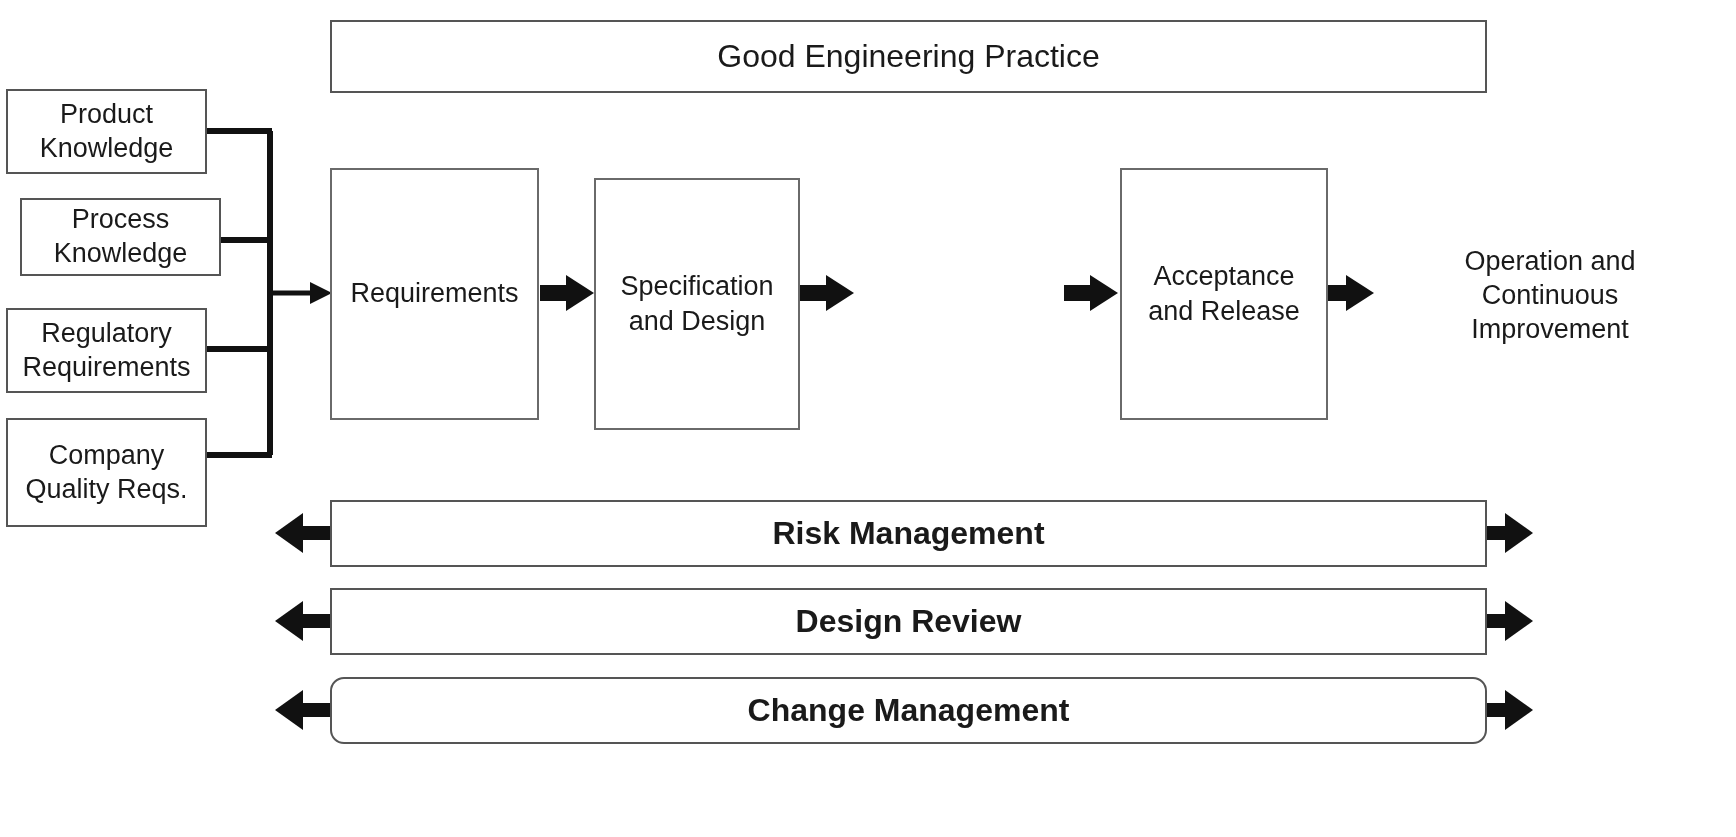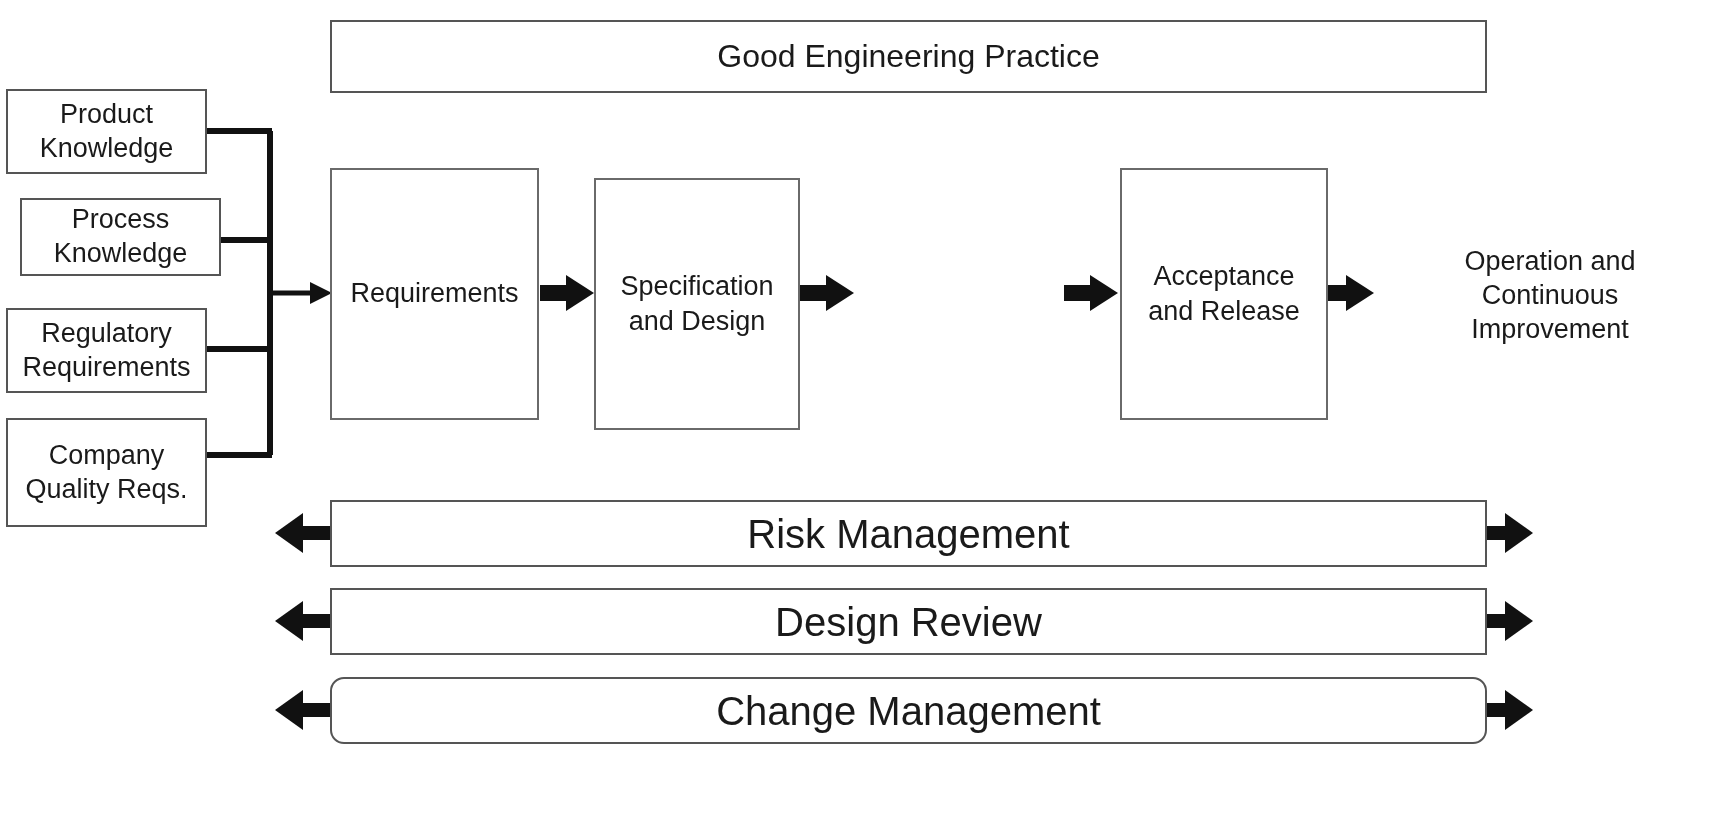--- a/index.html
+++ b/index.html
@@ -59,21 +59,22 @@
     text-align: center;
     font-size: 27px;
     line-height: 1.25;
     display: flex;
     align-items: center;
     justify-content: center;
   }
 
   
   .bar {
-    font-size: 40px;
+    font-size: 32px;
+    font-weight: bold;
   }
 
   
   svg.lines {
     position: absolute;
     left: 0;
     top: 0;
     width: 1736px;
     height: 837px;
     pointer-events: none;

